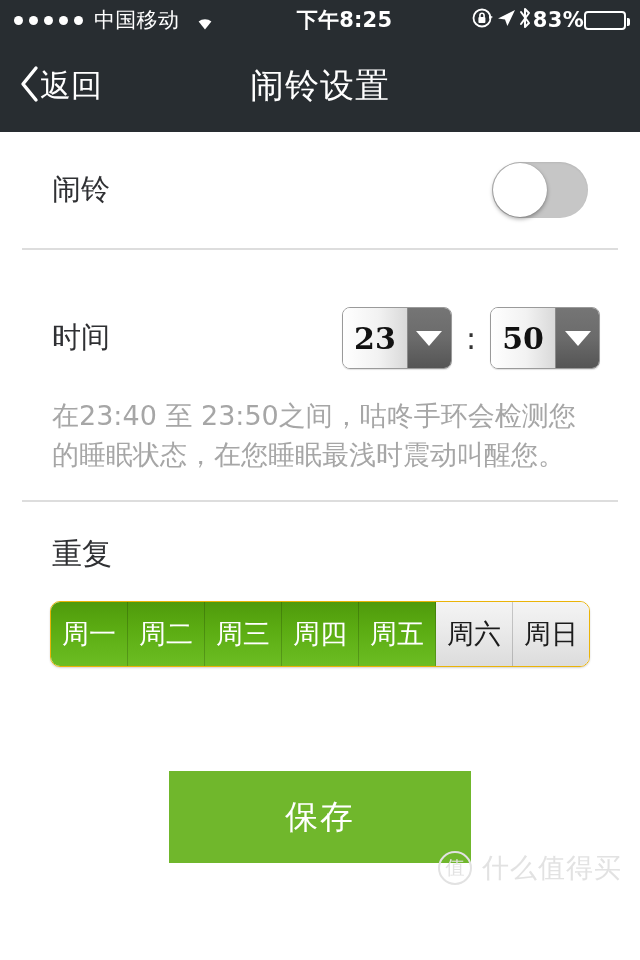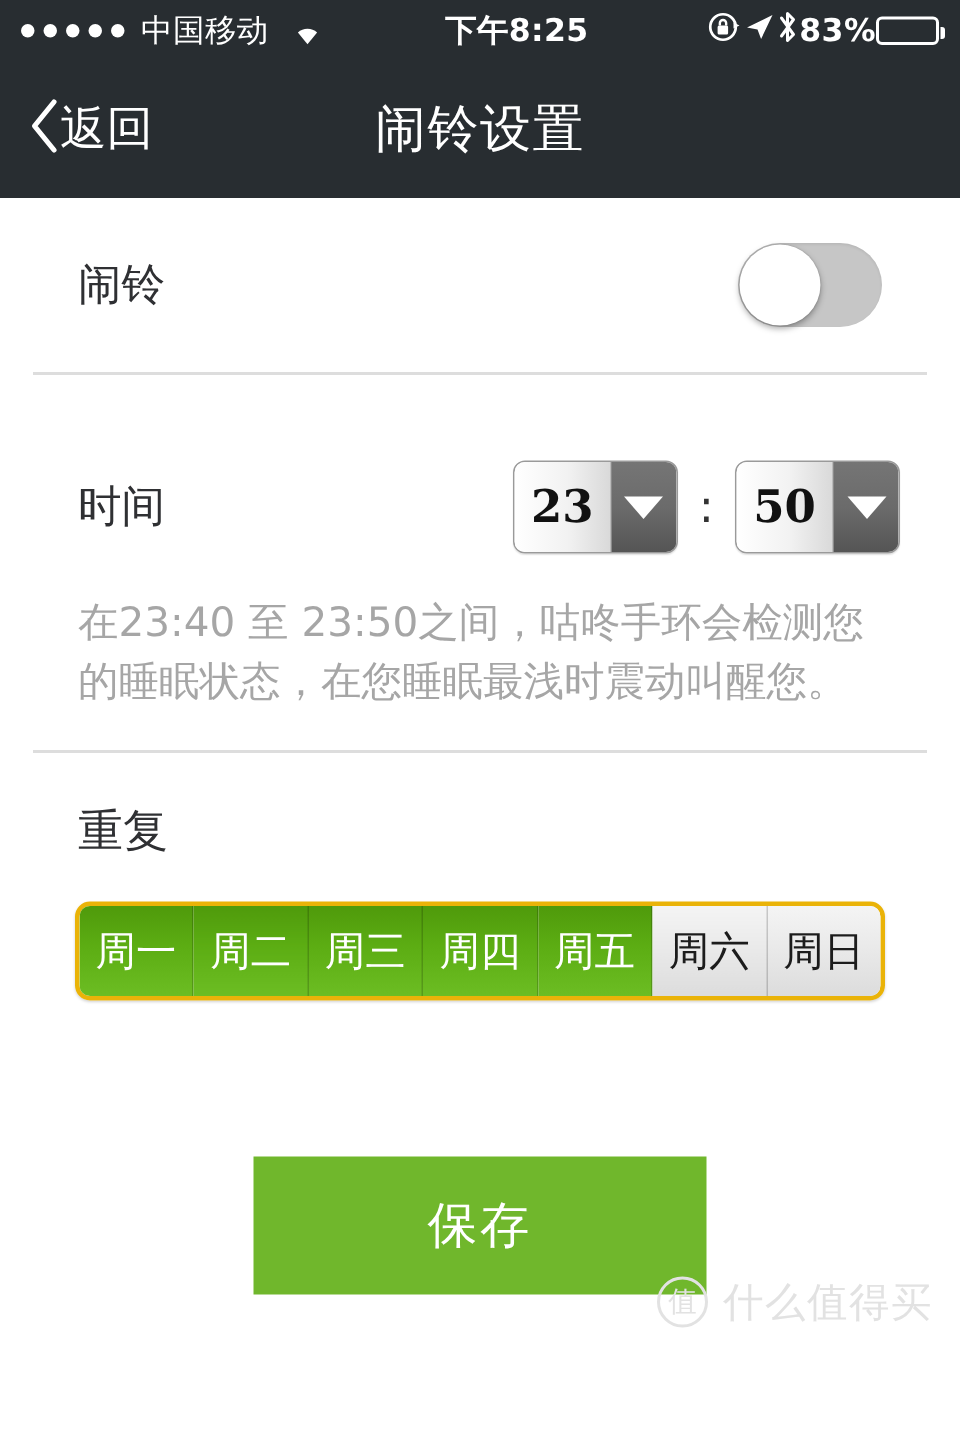--- a/index.html
+++ b/index.html
@@ -98,21 +98,21 @@
     padding:14px 52px 0 52px;
     font-size:27px; line-height:1.45; color:#a6a6a6;
   }
 
   .section-title { padding:32px 52px 0 52px; font-size:30px; color:#2f3033; font-weight:500; }
 
   
   .segwrap { padding:26px 50px 0 50px; }
   .seg {
     display:flex; height:66px; border-radius:10px; overflow:hidden;
-    border:3px solid #eab308;
+    border:1px solid #eab308;
     box-shadow:0 1px 2px rgba(0,0,0,.18);
   }
   .seg .sgm {
     flex:1; display:flex; align-items:center; justify-content:center;
     font-size:27px; border-right:1px solid rgba(0,0,0,.18);
   }
   .seg .sgm:last-child { border-right:none; }
   .seg .sgm.on {
     background:linear-gradient(to bottom,#4f9a0b 0%,#5cad13 45%,#6cbd23 100%);
     color:#fff;

